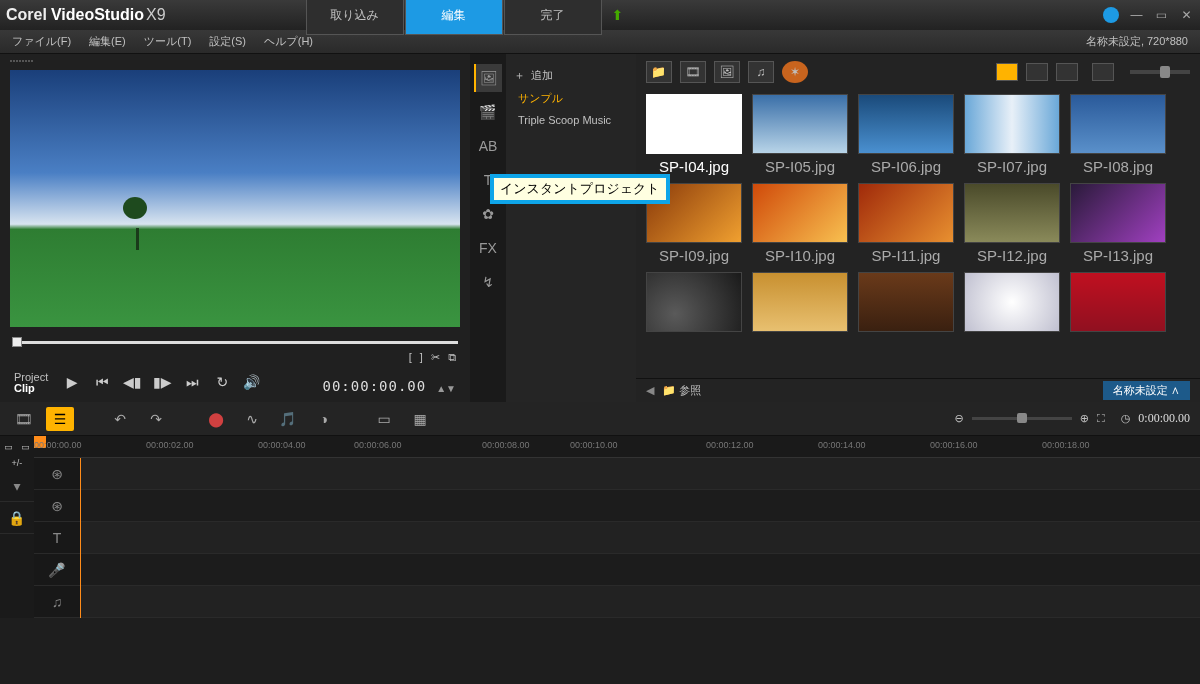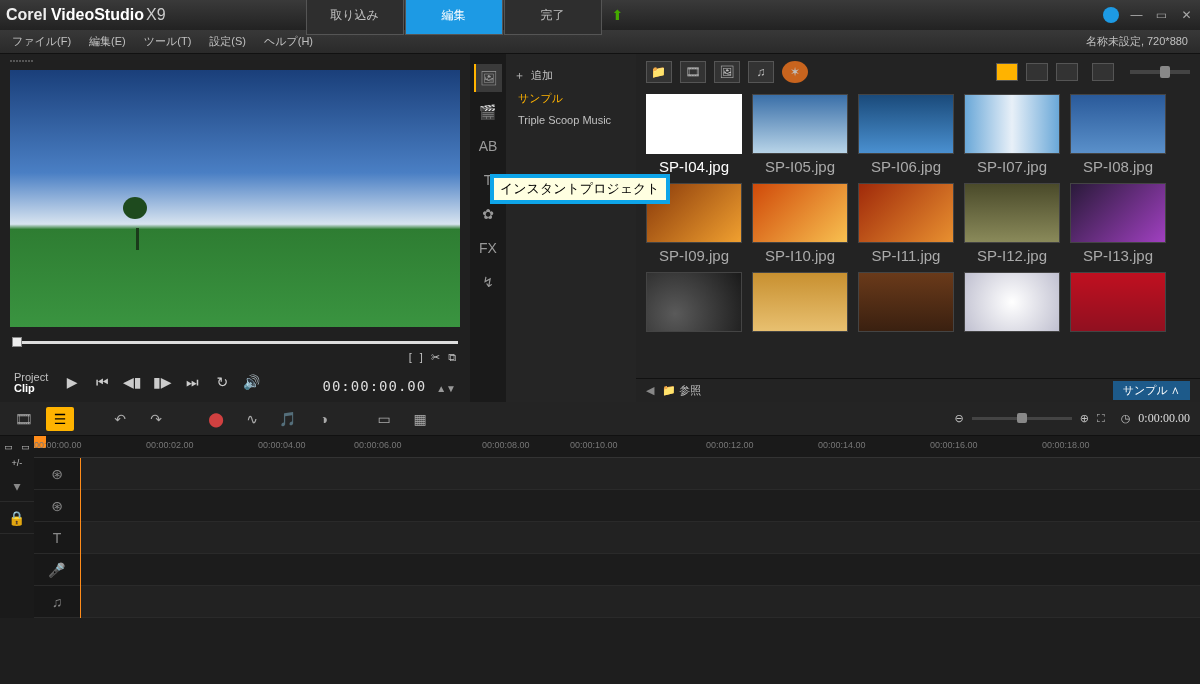--- a/index.html
+++ b/index.html
@@ -276,21 +276,21 @@
             </div>
           <div class="thumb">
               <div class="thumb-img g-red"></div>
               <div class="thumb-label"></div>
             </div>
         </div>
       </div>
       <div class="lib-footer">
         <span style="color:#888">◀</span>
         <span>📁 <span>参照</span></span>
-        <div class="option-btn">サンプル ∧</div>
+        <div class="option-btn">名称未設定 ∧</div>
       </div>
     </div>
   </div>
 </div>
 
 <div class="tooltip">インスタントプロジェクト</div>
 
 <div class="timeline">
   <div class="tl-toolbar">
     <div class="grp">

